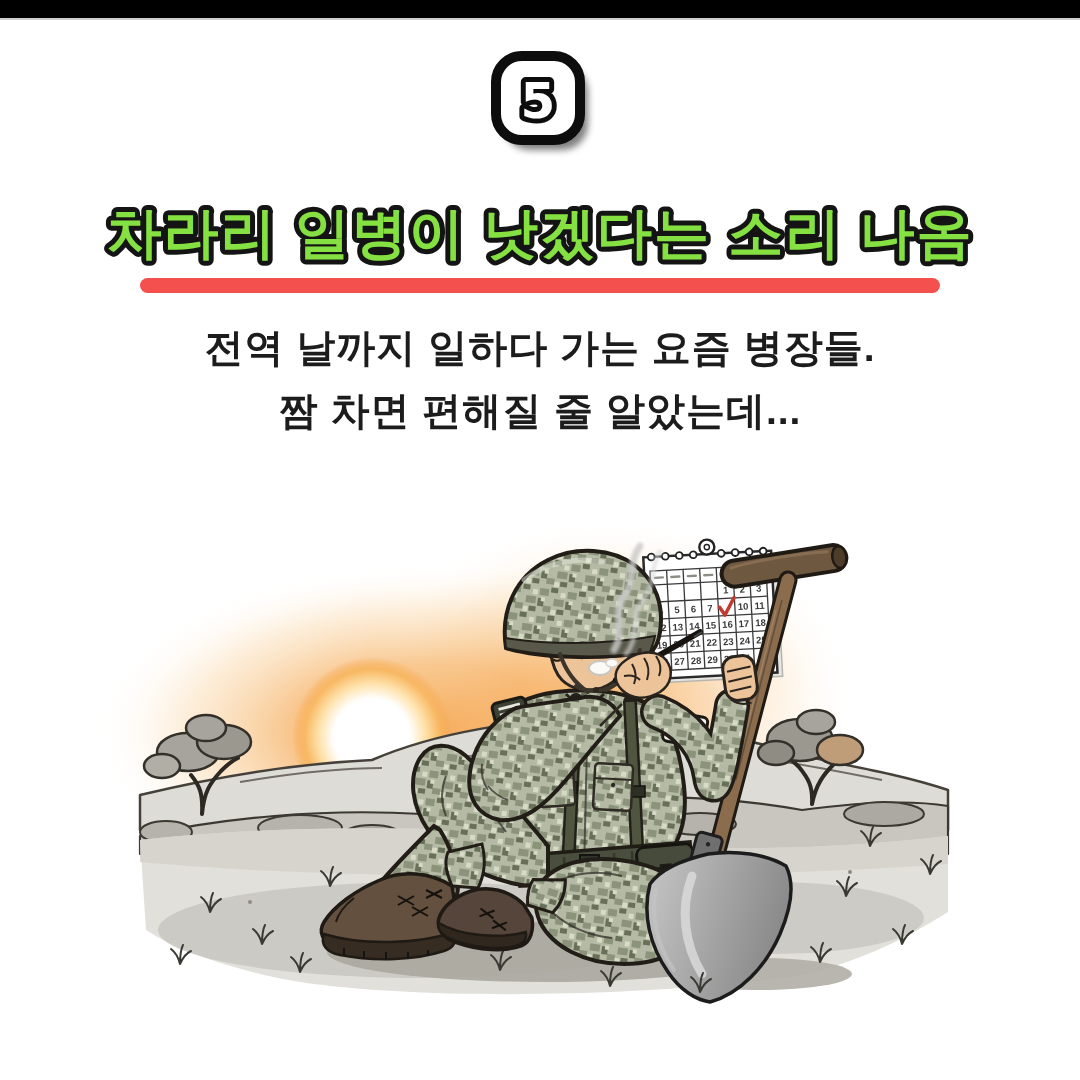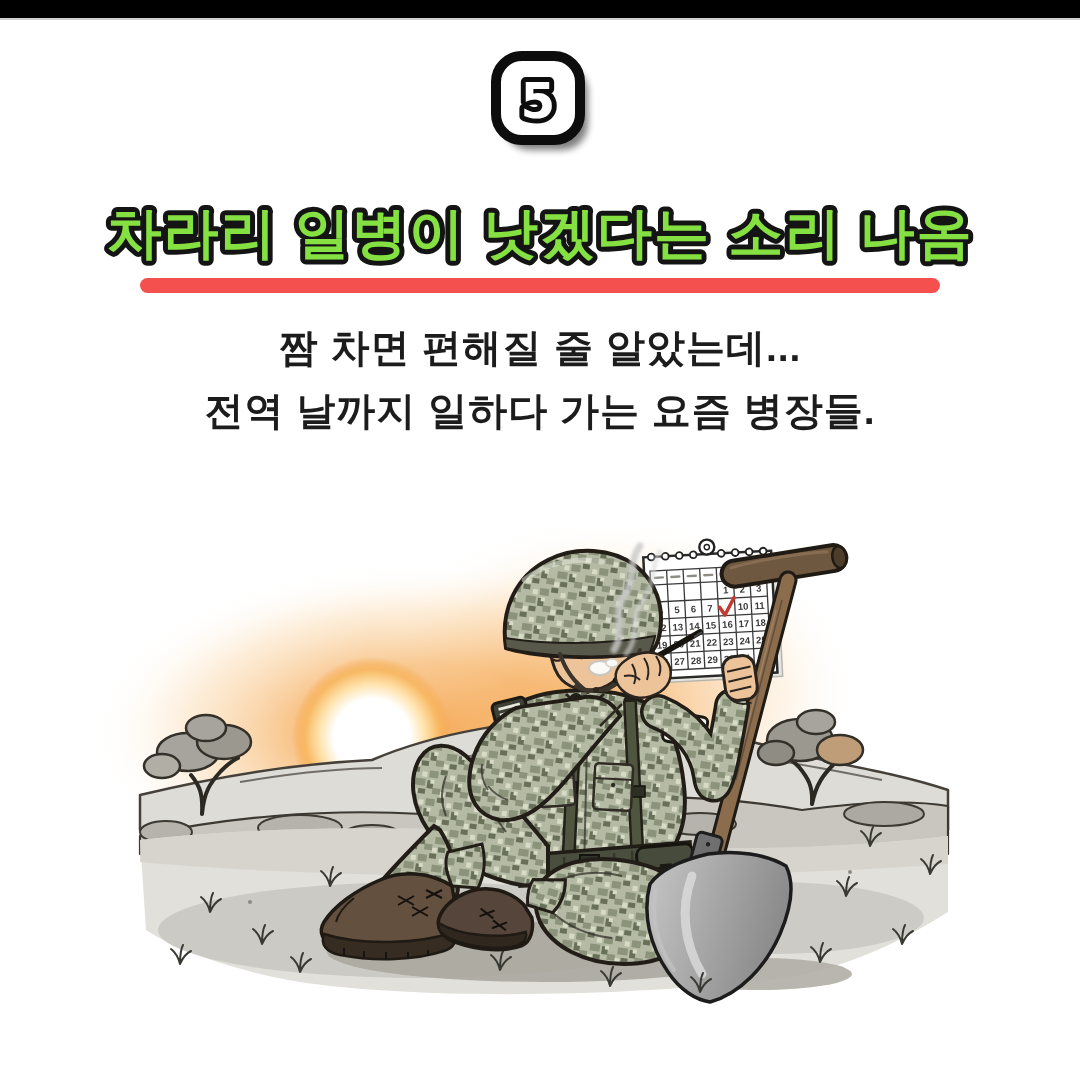--- a/index.html
+++ b/index.html
@@ -47,22 +47,22 @@
 
   <div class="title-wrap">
     <svg class="title-svg" viewBox="0 0 1080 92">
       <text x="540" y="66" fill="#85e042" stroke="#141414" stroke-width="10">차라리 일병이 낫겠다는 소리 나옴</text>
     </svg>
   </div>
 
   <div class="underline" style="background:#f4514e;"></div>
 
   <div class="body-text" style="color:#1c1c1c;">
+    <div class="body-line">전역 날까지 일하다 가는 요즘 병장들.</div>
     <div class="body-line">짬 차면 편해질 줄 알았는데...</div>
-    <div class="body-line">전역 날까지 일하다 가는 요즘 병장들.</div>
   </div>
 
   <svg class="scene" viewBox="0 520 1080 560">
     <defs>
       <radialGradient id="skyGlow" cx="50%" cy="50%" r="50%">
         <stop offset="0%" stop-color="rgba(243,153,58,0.95)"></stop>
         <stop offset="40%" stop-color="rgba(246,176,98,0.75)"></stop>
         <stop offset="72%" stop-color="rgba(250,214,166,0.42)"></stop>
         <stop offset="100%" stop-color="rgba(255,255,255,0)"></stop>
       </radialGradient>

